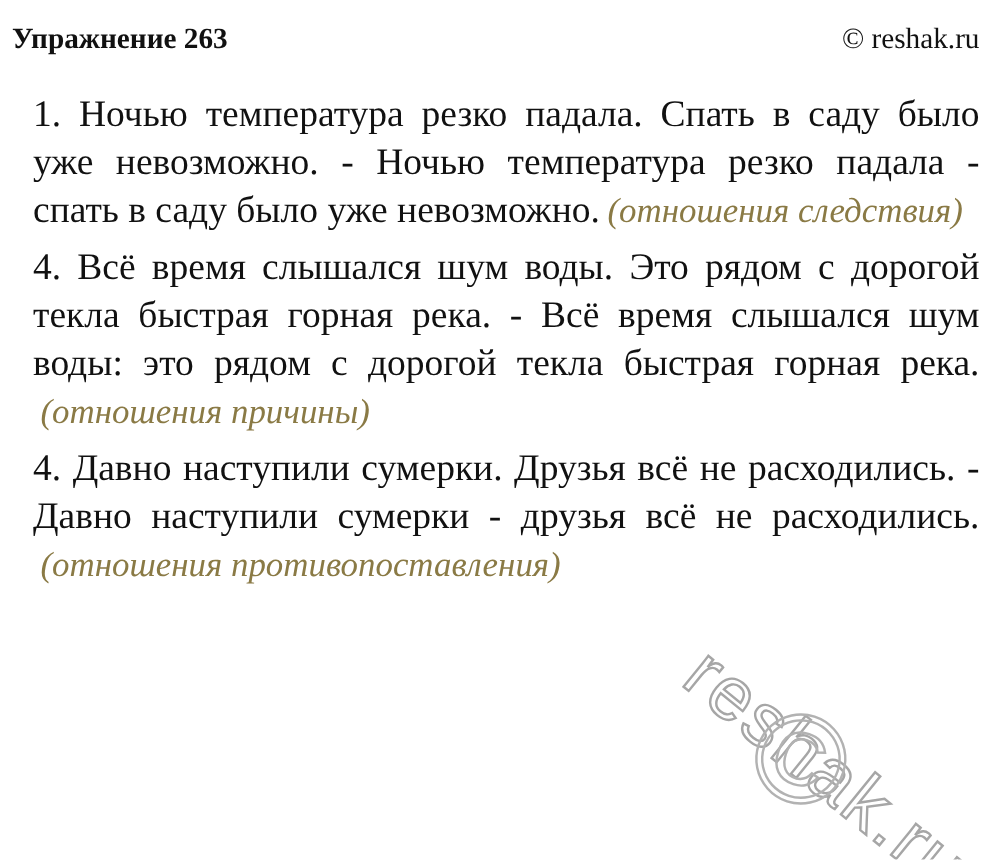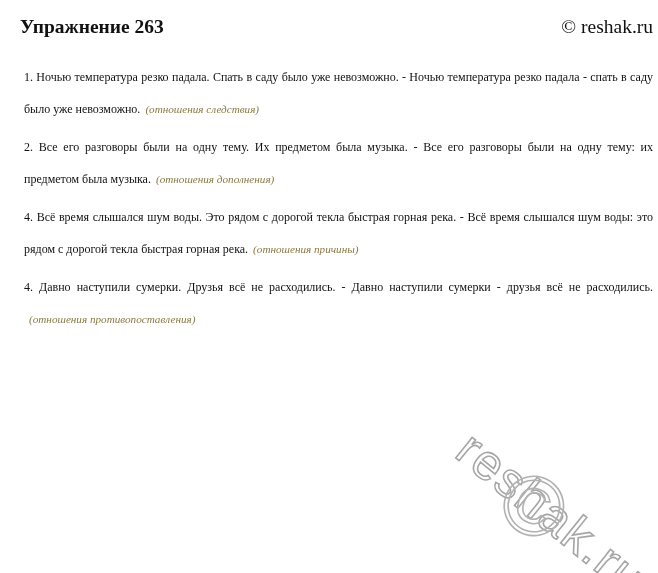--- a/index.html
+++ b/index.html
@@ -7,38 +7,38 @@
     width: 658px;
     height: 573px;
     background: #ffffff;
     font-family: "Liberation Serif", "DejaVu Serif", serif;
     color: #111111;
     position: relative;
     overflow: hidden;
   }
   .page {
     position: relative;
-    padding: 4px 5px 0 20px;
+    padding: 4px 5px 0 8px;
     z-index: 1;
   }
   .doc-header {
     display: flex;
     justify-content: space-between;
     align-items: baseline;
     font-size: 19.5px;
     line-height: 21px;
     margin-bottom: 24px;
   }
   .doc-title { font-weight: bold; }
   .doc-copyright { font-weight: normal; margin-top: 12px; }
   .item {
-    font-size: 12px;
+    font-size: 25px;
     line-height: 32px;
     text-align: justify;
-    margin: 0 0 6px 4px;
+    margin: 0 0 6px 14px;
   }
   .note {
     color: var(--note-color, #8a7a45);
     font-style: italic;
     font-size: 0.93em;
     margin-left: 5px;
   }
   
   .wm {
     position: absolute;
@@ -77,21 +77,20 @@
 
 <div class="page">
 
   <div class="doc-header">
     <span class="doc-title">Упражнение 263</span>
     <span class="doc-copyright">© reshak.ru</span>
   </div>
 
   <p class="item"><span>1. Ночью температура резко падала. Спать в саду было уже невозможно. - Ночью температура резко падала - спать в саду было уже невозможно.</span><span class="note">(отношения следствия)</span></p>
 
-  <p class="item"><span>2. Все его разговоры были на одну тему. Их предметом была музыка. - Все его разговоры были на одну тему: их предметом была музыка.</span><span class="note">(отношения дополнения)</span></p>
 
 
   <p class="item"><span>4. Всё время слышался шум воды. Это рядом с дорогой текла быстрая горная река. - Всё время слышался шум воды: это рядом с дорогой текла быстрая горная река.</span><span class="note">(отношения причины)</span></p>
 
   <p class="item"><span>4. Давно наступили сумерки. Друзья всё не расходились. - Давно наступили сумерки - друзья всё не расходились.</span><span class="note">(отношения противопоставления)</span></p>
 
 </div>
 
 <div class="wm" aria-hidden="true">
   <span class="wm-text">reshak.ru</span>

